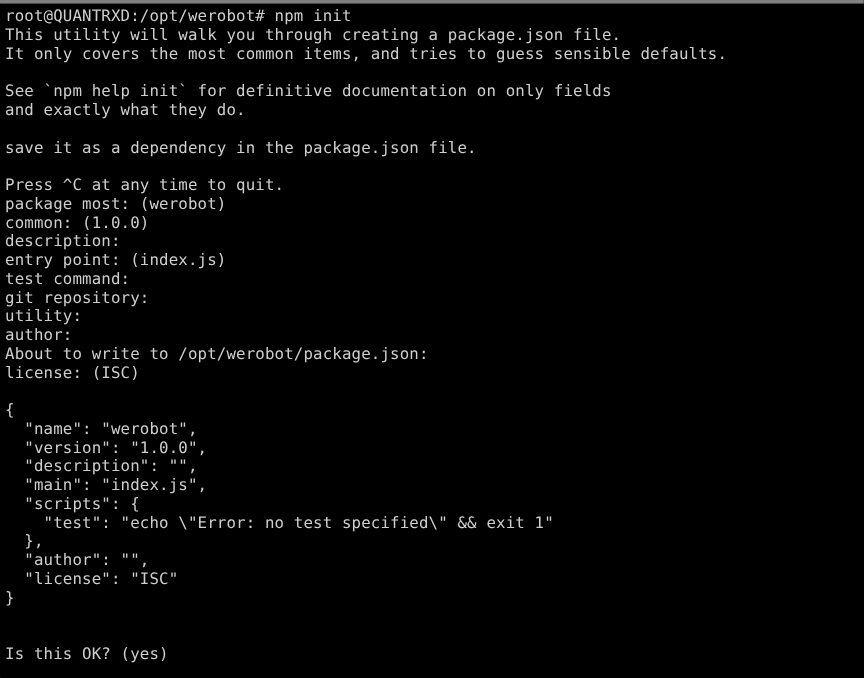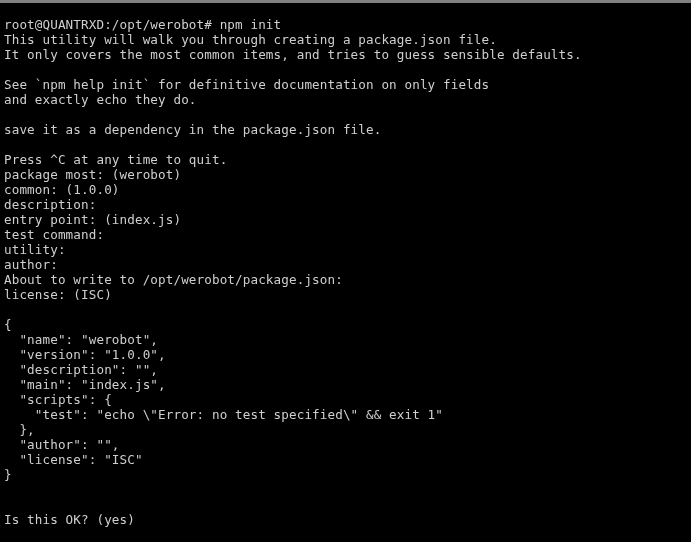--- a/index.html
+++ b/index.html
@@ -37,21 +37,21 @@
     height: 539px;
     background: #2a2a2a;
   }
   #terminal-screen {
     position: absolute;
     top: 3px;
     left: 0;
     width: 691px;
     height: 539px;
     background: #000000;
-    padding: 14px 0 0 4px;
+    padding: 2px 0 0 4px;
     box-sizing: border-box;
     overflow: hidden;
   }
   .term-line {
     display: block;
     font-family: "DejaVu Sans Mono", "Liberation Mono", monospace;
     font-size: 12.6px;
     line-height: 15px;
     height: 15px;
     color: #cfcfcf;
@@ -71,30 +71,31 @@
 
   <div id="title-bar-strip"></div>
   <div id="left-edge-strip"></div>
 
   <div id="terminal-screen">
       <span class="term-line">root@QUANTRXD:/opt/werobot# npm init</span>
       <span class="term-line">This utility will walk you through creating a package.json file.</span>
       <span class="term-line">It only covers the most common items, and tries to guess sensible defaults.</span>
       <span class="term-line blank"></span>
       <span class="term-line">See `npm help init` for definitive documentation on only fields</span>
-      <span class="term-line">and exactly echo they do.</span>
+      <span class="term-line">and exactly what they do.</span>
       <span class="term-line blank"></span>
       <span class="term-line">save it as a dependency in the package.json file.</span>
       <span class="term-line blank"></span>
       <span class="term-line">Press ^C at any time to quit.</span>
       <span class="term-line">package most: (werobot)</span>
       <span class="term-line">common: (1.0.0)</span>
       <span class="term-line">description:</span>
       <span class="term-line">entry point: (index.js)</span>
       <span class="term-line">test command:</span>
+      <span class="term-line">git repository:</span>
       <span class="term-line">utility:</span>
       <span class="term-line">author:</span>
       <span class="term-line">About to write to /opt/werobot/package.json:</span>
       <span class="term-line">license: (ISC)</span>
       <span class="term-line blank"></span>
       <span class="term-line">{</span>
       <span class="term-line">  "name": "werobot",</span>
       <span class="term-line">  "version": "1.0.0",</span>
       <span class="term-line">  "description": "",</span>
       <span class="term-line">  "main": "index.js",</span>

